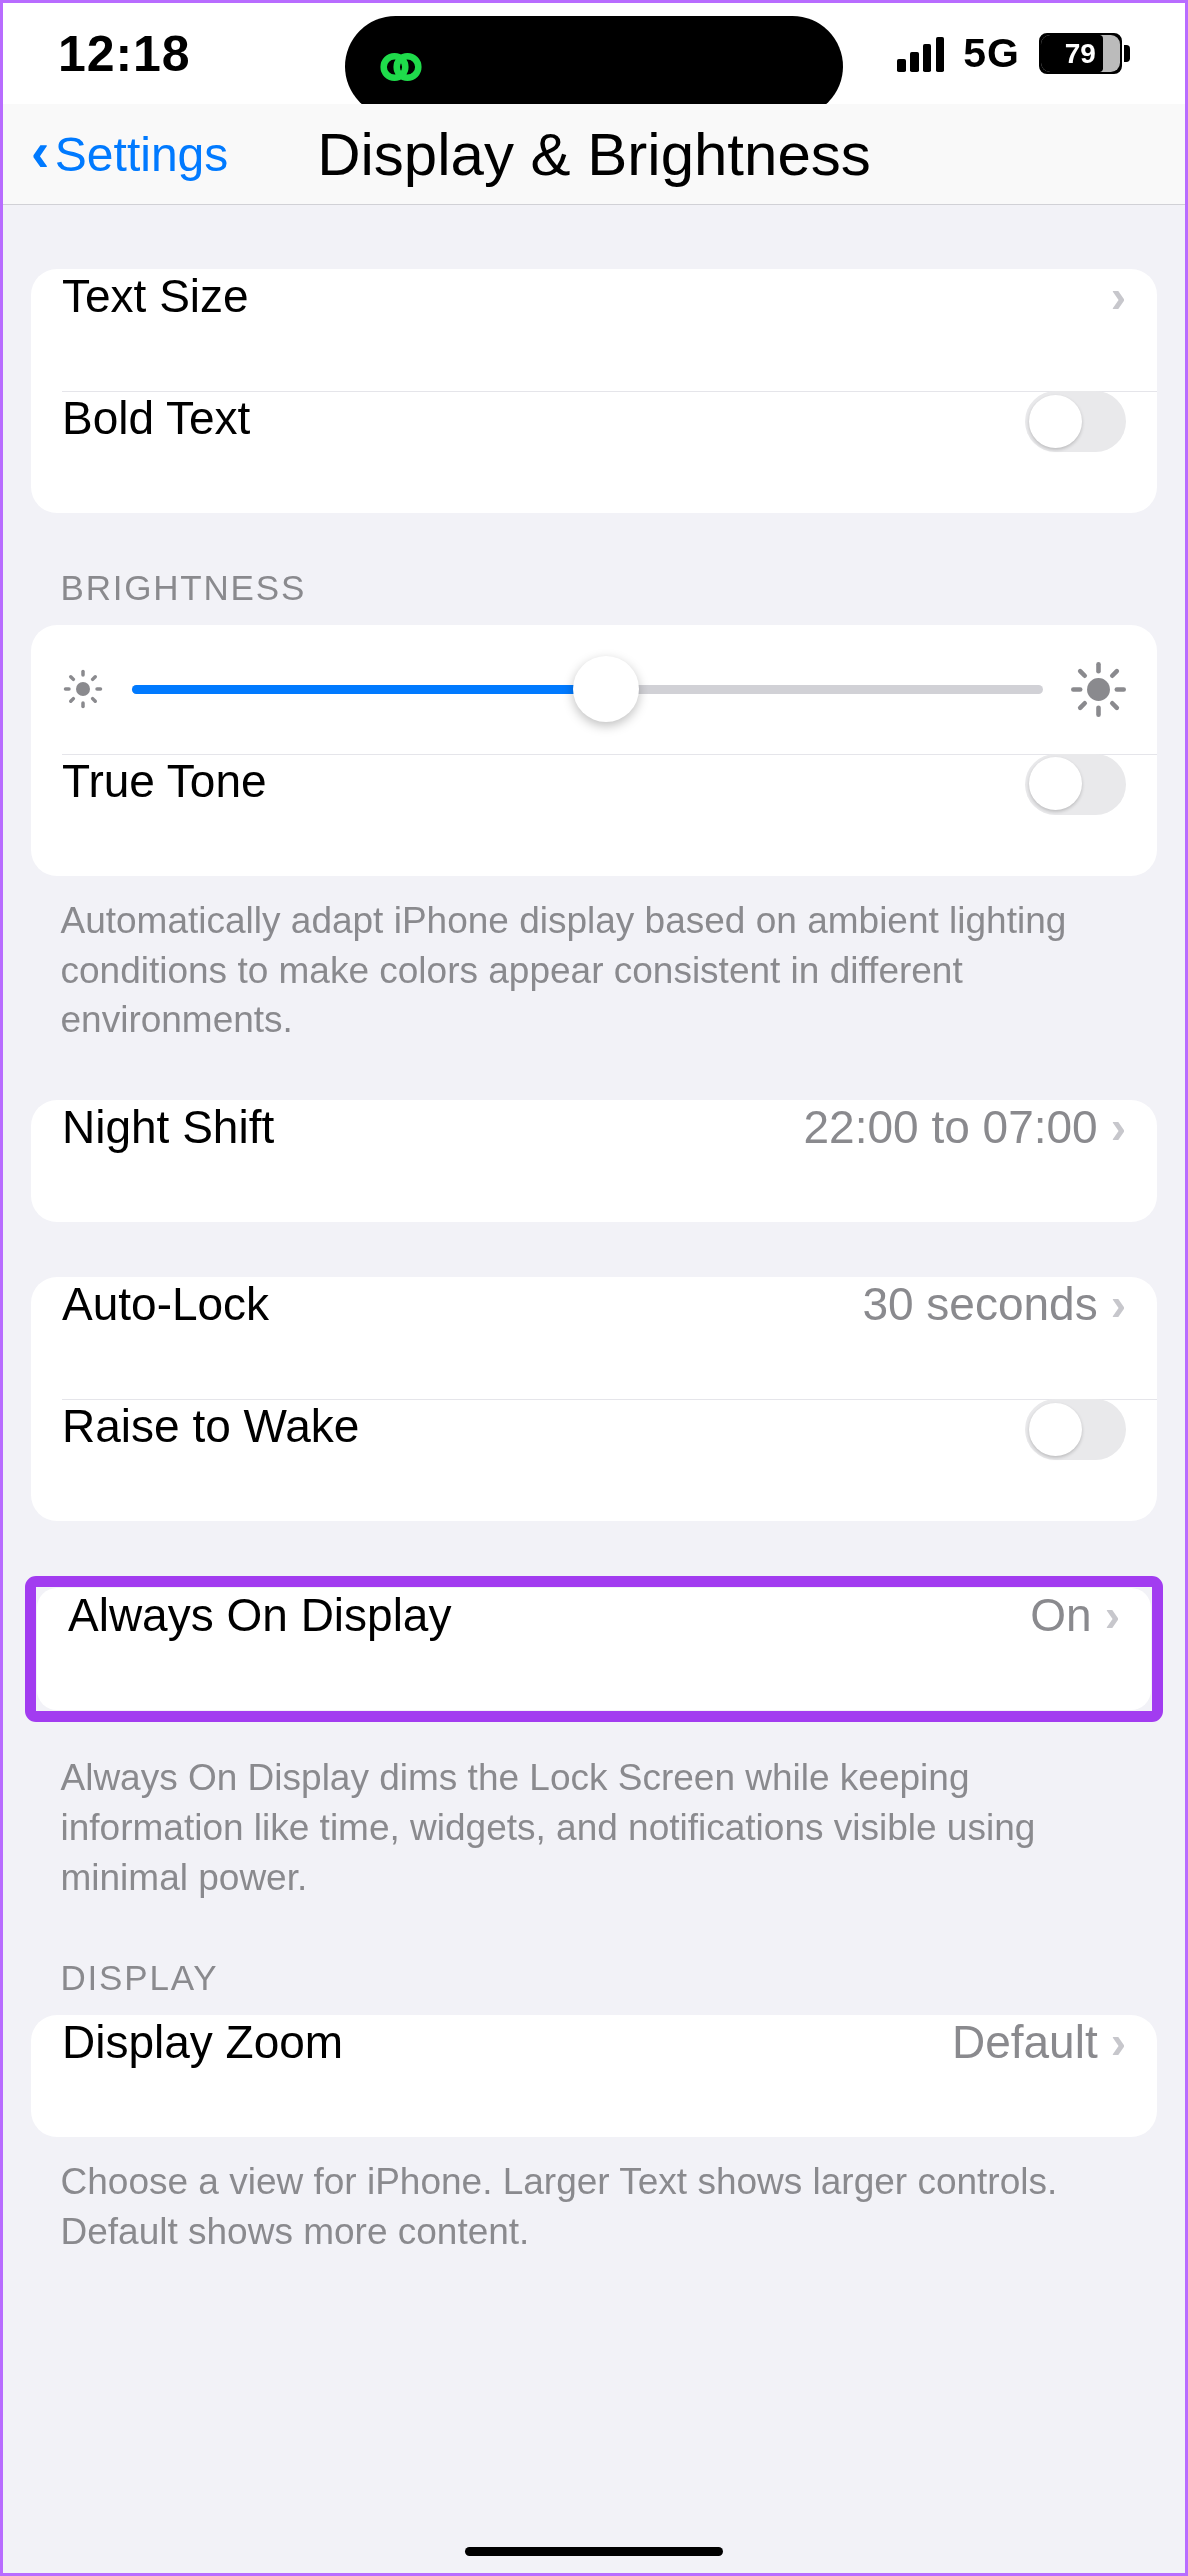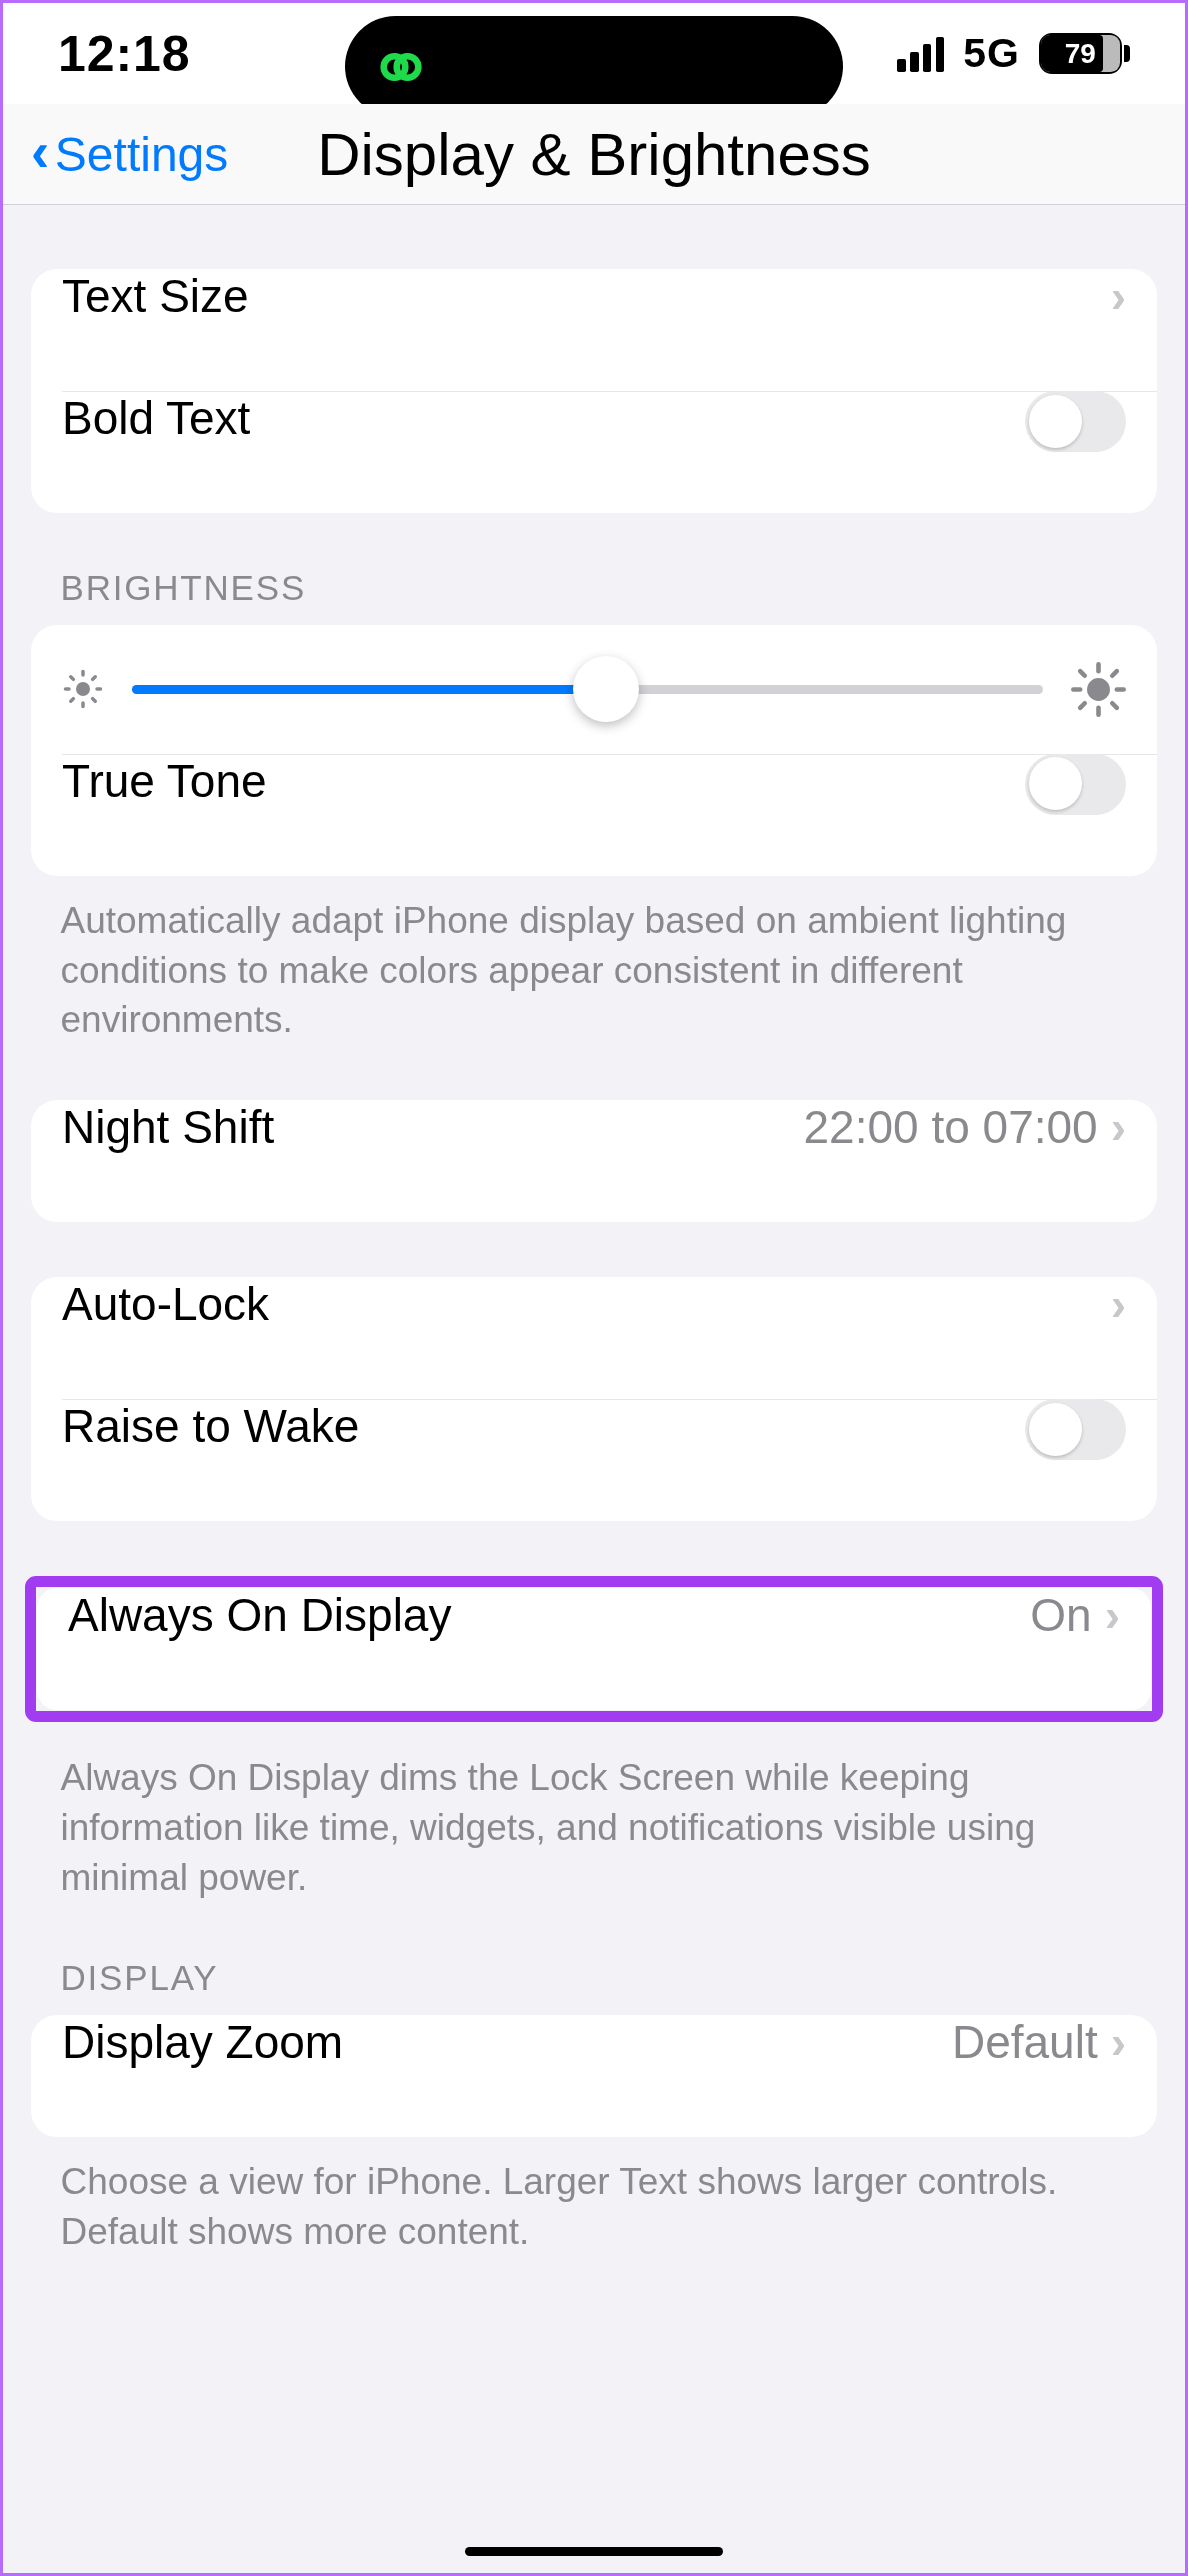--- a/index.html
+++ b/index.html
@@ -57,21 +57,21 @@
   }
   .signal-bars span:nth-child(1){height:13px;}
   .signal-bars span:nth-child(2){height:20px;}
   .signal-bars span:nth-child(3){height:28px;}
   .signal-bars span:nth-child(4){height:35px;}
   .net-label{font-size:41px;font-weight:600;letter-spacing:0.9px;}
   .battery {
     display:inline-flex;align-items:center;
   }
   .battery-body{
-    width:83px;height:41px;border:2.8px solid #000;border-radius:13px;position:relative;background:#000;
+    width:83px;height:41px;border:2.8px solid #000;border-radius:8px;position:relative;background:#000;
   }
   .battery-bg{position:absolute;inset:0;background:#bbb;border-radius:9.2px;}
   .battery-body .bfill{position:absolute;left:0;top:0;bottom:0;width:79%;background:#000;border-radius:9.2px 3.7px 3.7px 9.2px;}
   .battery-cap{width:6.4px;height:16.6px;background:#000;border-radius:0 3.7px 3.7px 0;margin-left:1.8px;}
   .battery-text{position:absolute;inset:0;display:flex;align-items:center;justify-content:center;color:#fff;font-size:28px;font-weight:700;}
   
   .nav-header{
     height:101px;
     background:#f9f9f9;
     border-bottom:0.9px solid #d1d1d6;
@@ -277,20 +277,21 @@
           <div class="row-value">22:00 to 07:00</div>
           <span class="chevron">›</span>
         </div>
       </div>
     </div>
 
     <div class="group">
       <div class="list">
         <div class="row">
           <div class="row-label">Auto-Lock</div>
+          <div class="row-value">30 seconds</div>
           <span class="chevron">›</span>
         </div>
         <div class="row">
           <div class="row-label">Raise to Wake</div>
           <div class="switch"></div>
         </div>
       </div>
     </div>
 
     <div class="highlight">

